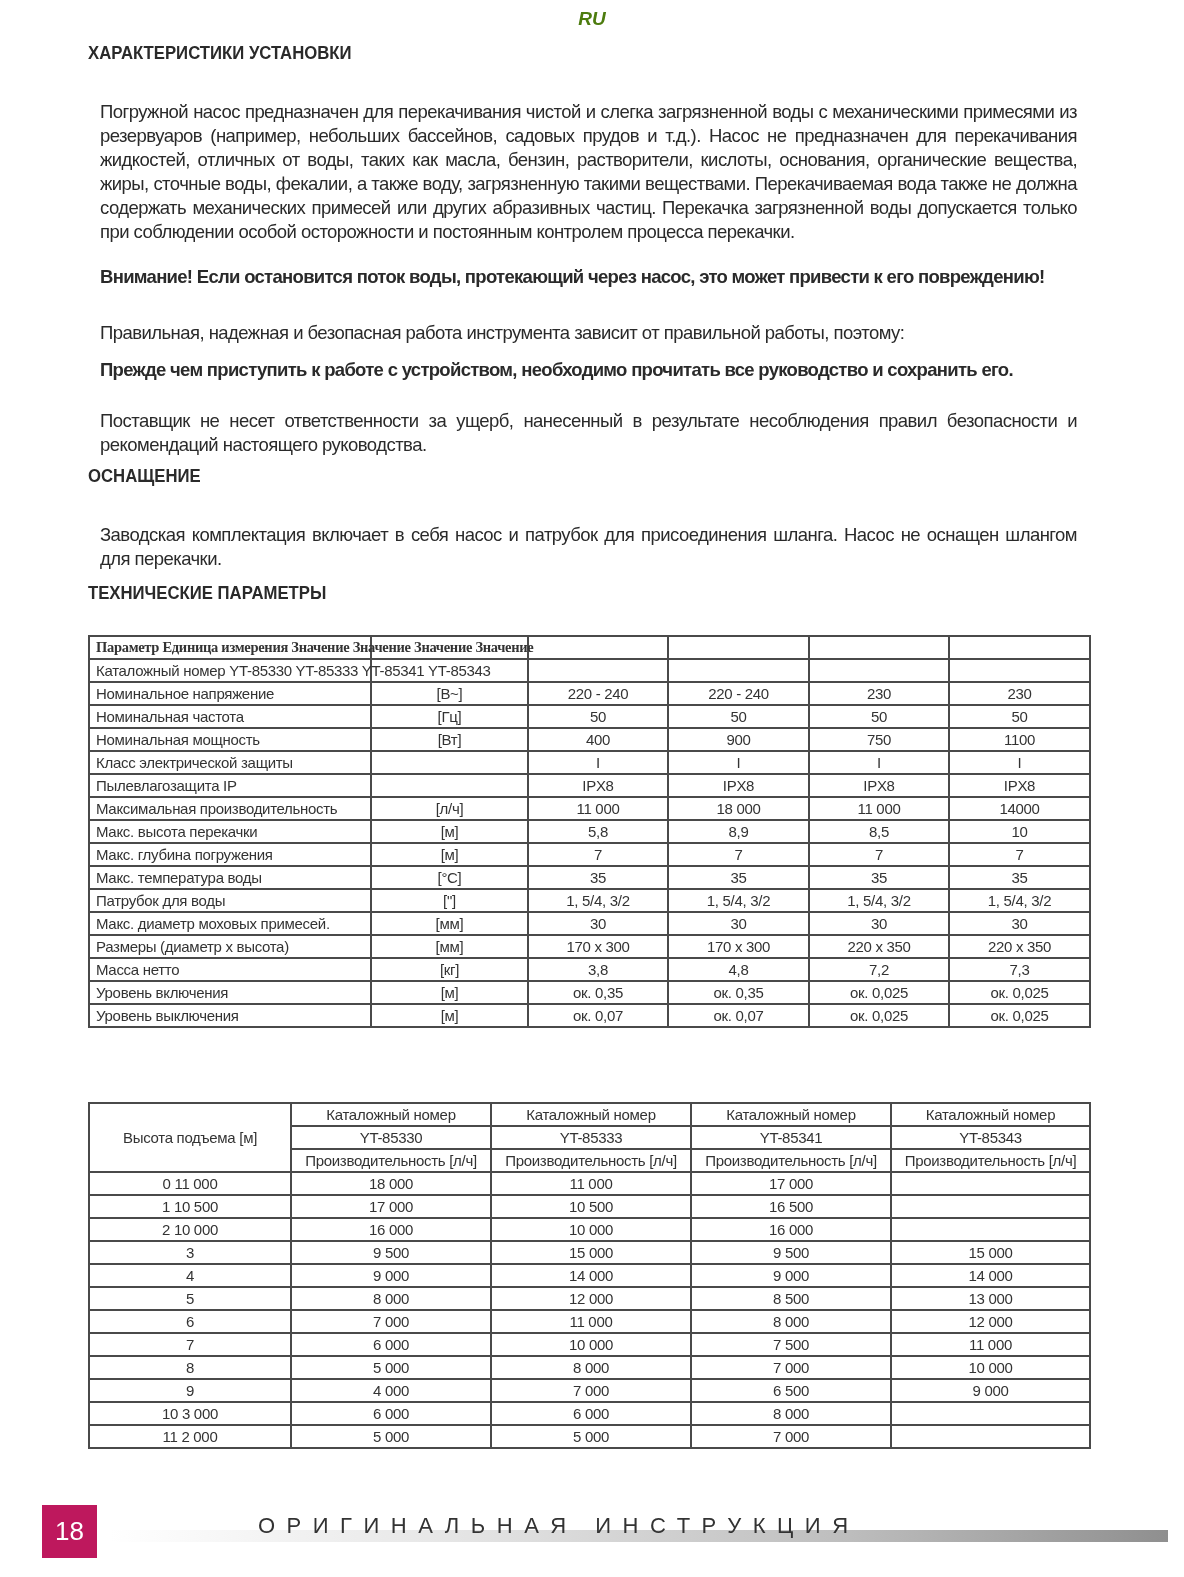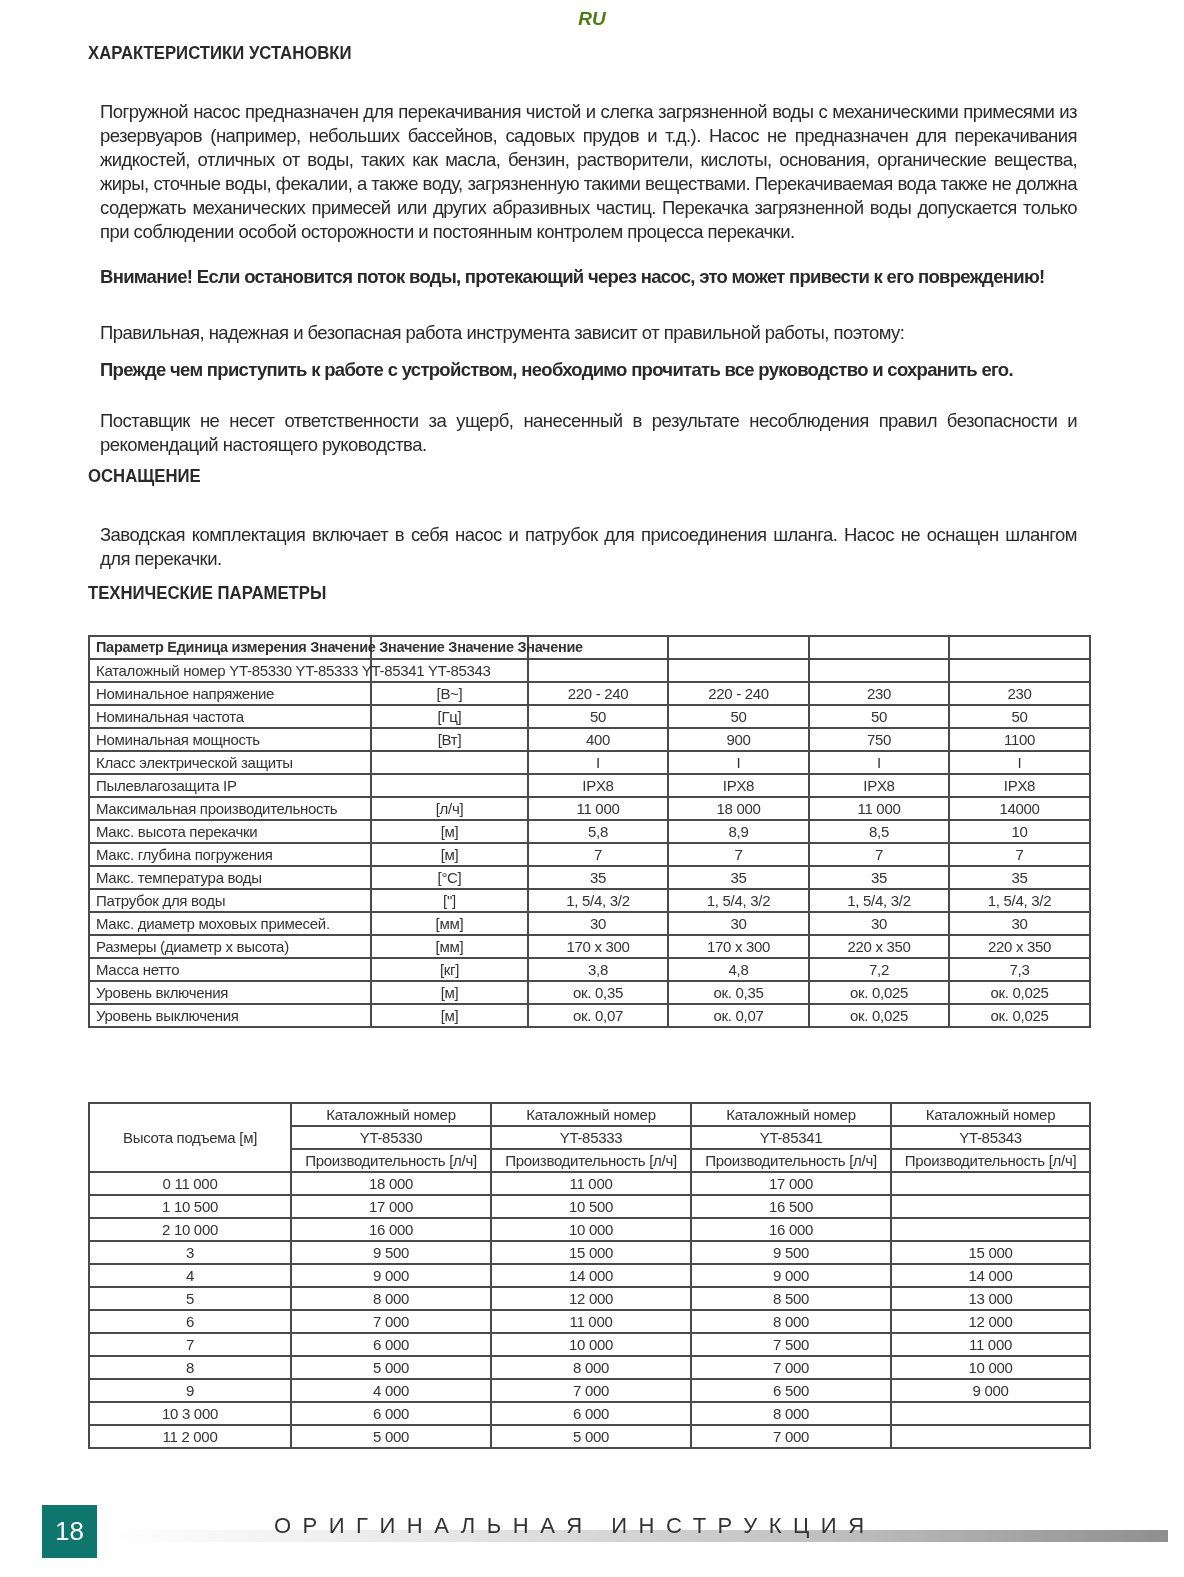--- a/index.html
+++ b/index.html
@@ -33,39 +33,39 @@
 
   table { border-collapse: collapse; position: absolute; table-layout: fixed; }
   td {
     border: 2px solid #4a4a4a; font-size: 15px; color: #333;
     padding: 0 6px; white-space: nowrap; overflow: visible;
     letter-spacing: -0.3px;
   }
   #spec { left: 88px; top: 635px; width: 1001px; }
   #spec td { height: 21px; }
   #spec td.c { text-align: center; }
-  #spec tr.hdr td { font-weight: bold; font-size: 14.5px; }
+  #spec tr.hdr td { font-weight: bold; font-size: 14.5px; font-family: Liberation Serif, serif; }
   .overflow-cell { position: relative; }
   .overflow-cell span { position: absolute; left: 6px; top: 2px; z-index: 2; white-space: nowrap; }
 
   #flow { left: 88px; top: 1102px; width: 1001px; }
   #flow td { height: 21px; text-align: center; }
 
   .footer-badge {
     position: absolute; left: 42px; top: 1505px; width: 55px; height: 53px;
-    background: #0f766e; color: #fff; font-size: 26px;
+    background: #be185d; color: #fff; font-size: 26px;
     display: flex; align-items: center; justify-content: center;
   }
   .footer-bar {
     position: absolute; left: 110px; top: 1530px; width: 1058px; height: 12px;
     background: linear-gradient(to right, #ffffff 0%, #e8e8e8 30%, #bdbdbd 70%, #8f8f8f 100%);
   }
   .footer-text {
     position: absolute; left: 258px; top: 1513px; font-size: 22px;
-    letter-spacing: 11.5px; color: #333; white-space: nowrap; margin-left: 16px;
+    letter-spacing: 11.5px; color: #333; white-space: nowrap;
   }
 </style>
 </head>
 <body>
 
 <div class="lang">RU</div>
 
 <div class="content">
   <h2 class="s-h1">ХАРАКТЕРИСТИКИ УСТАНОВКИ</h2>
   <p class="s-p1">Погружной насос предназначен для перекачивания чистой и слегка загрязненной воды с механическими примесями из резервуаров (например, небольших бассейнов, садовых прудов и т.д.). Насос не предназначен для перекачивания жидкостей, отличных от воды, таких как масла, бензин, растворители, кислоты, основания, органические вещества, жиры, сточные воды, фекалии, а также воду, загрязненную такими веществами. Перекачиваемая вода также не должна содержать механических примесей или других абразивных частиц. Перекачка загрязненной воды допускается только при соблюдении особой осторожности и постоянным контролем процесса перекачки.</p>

